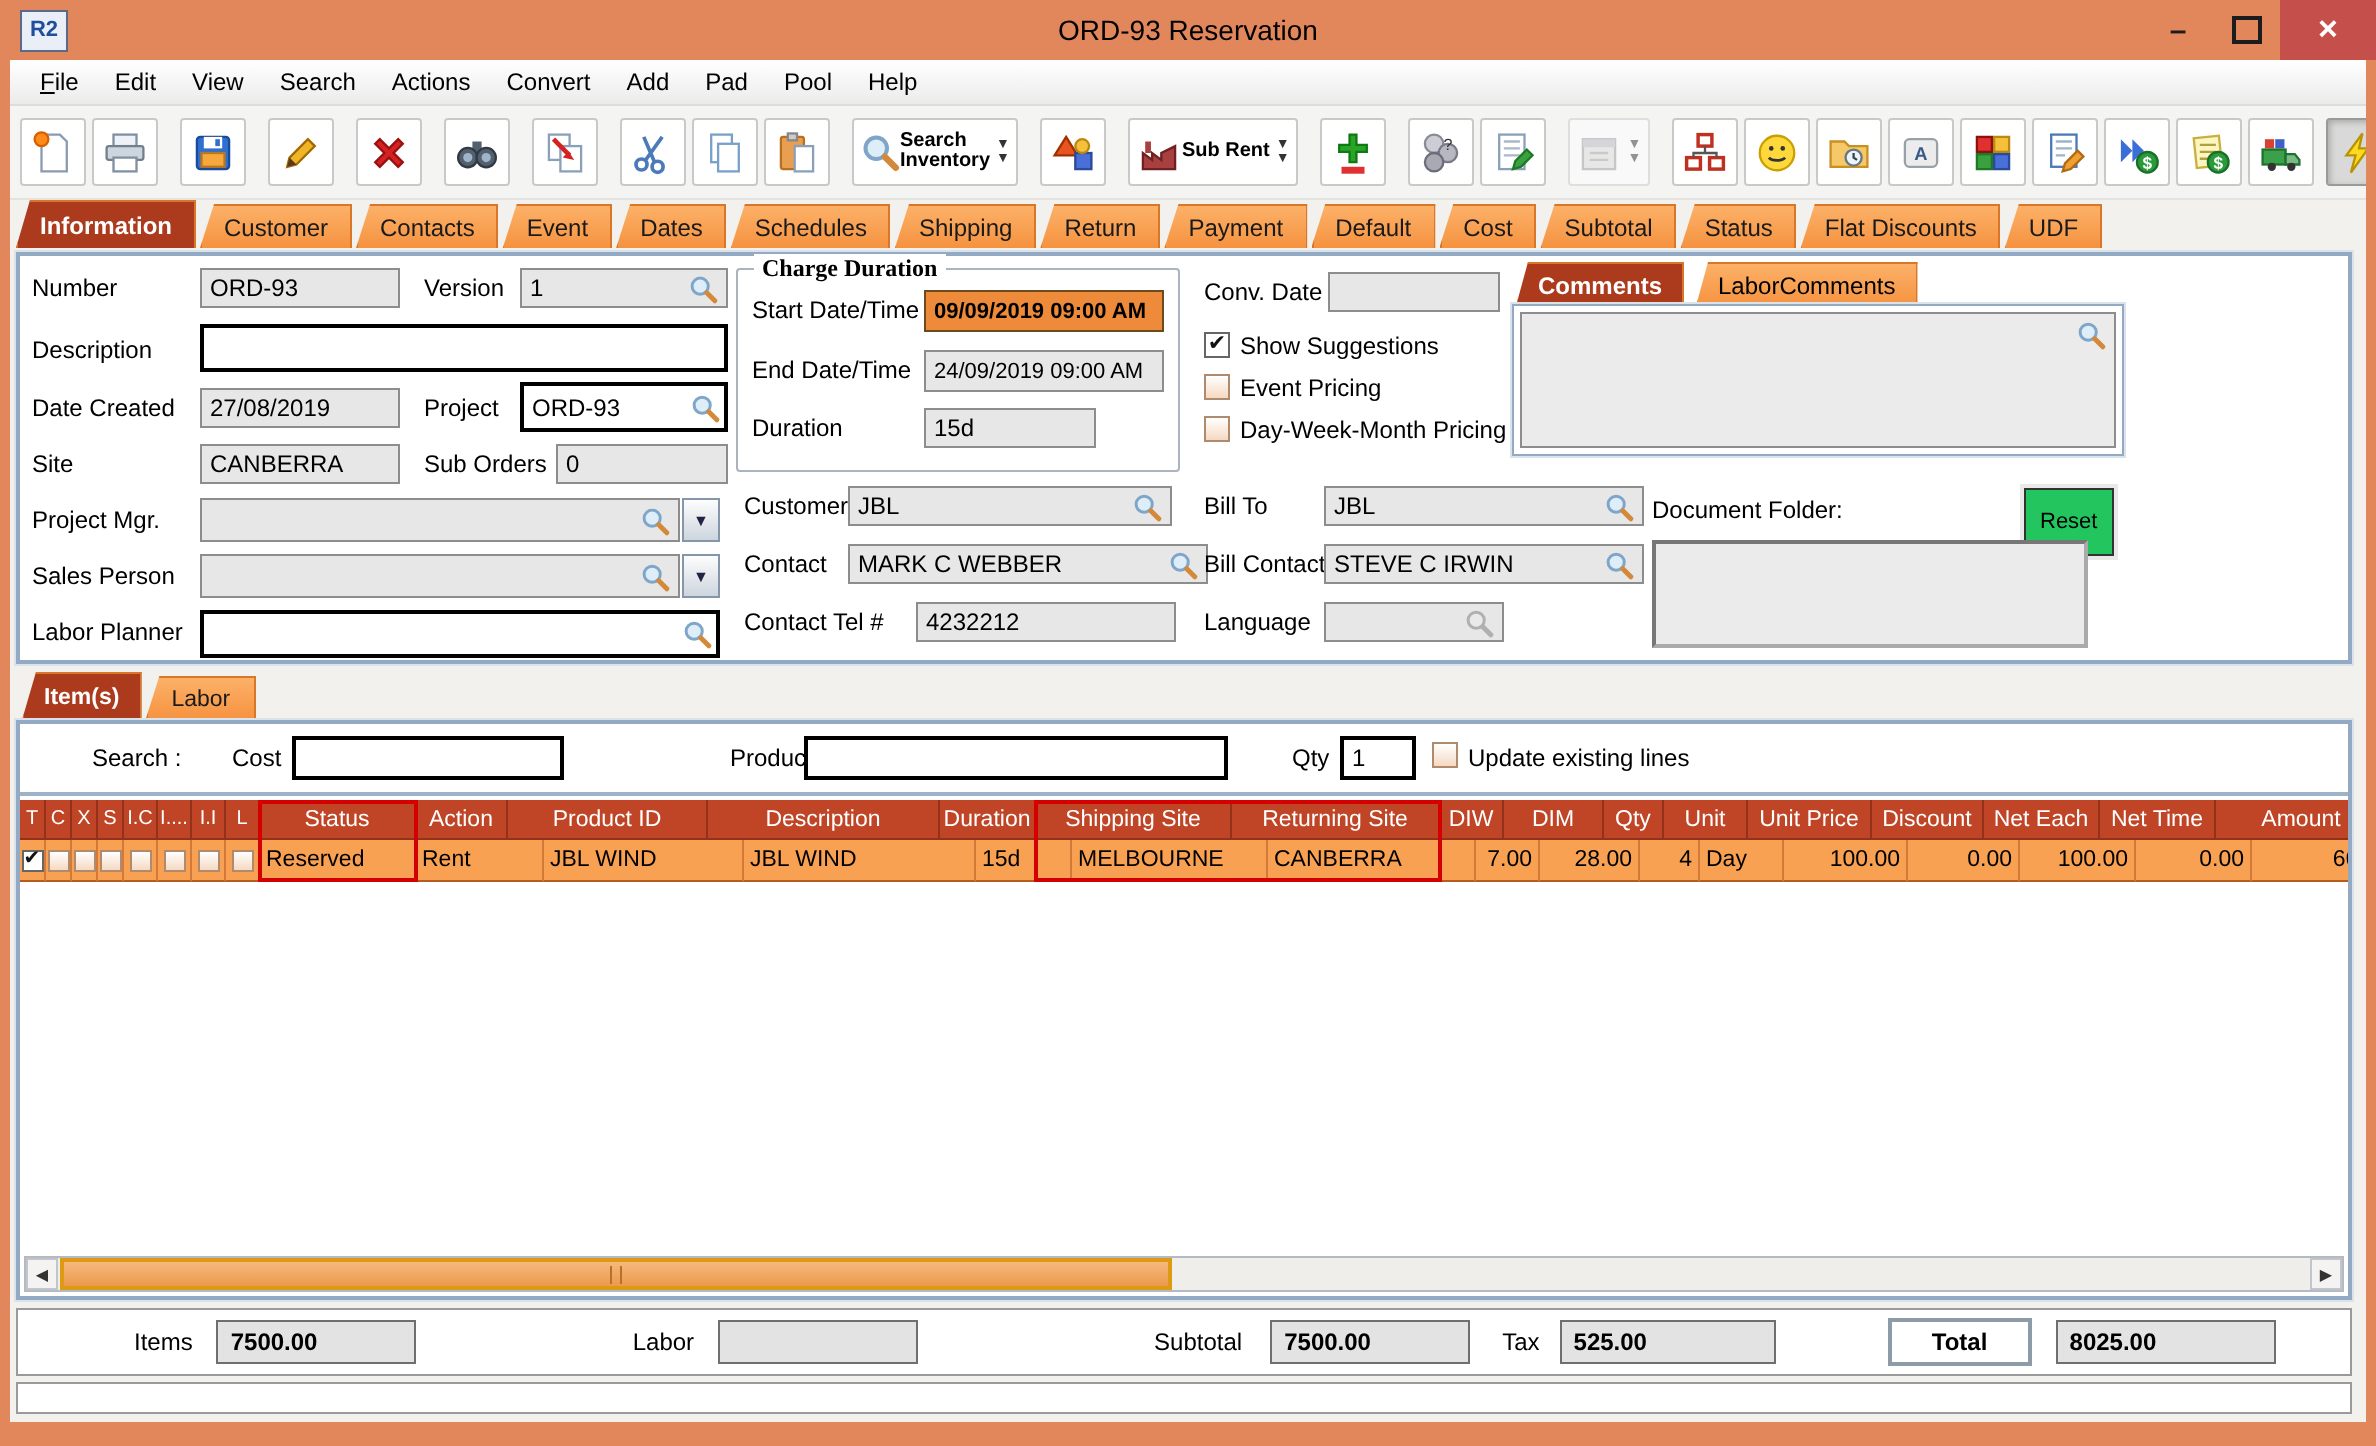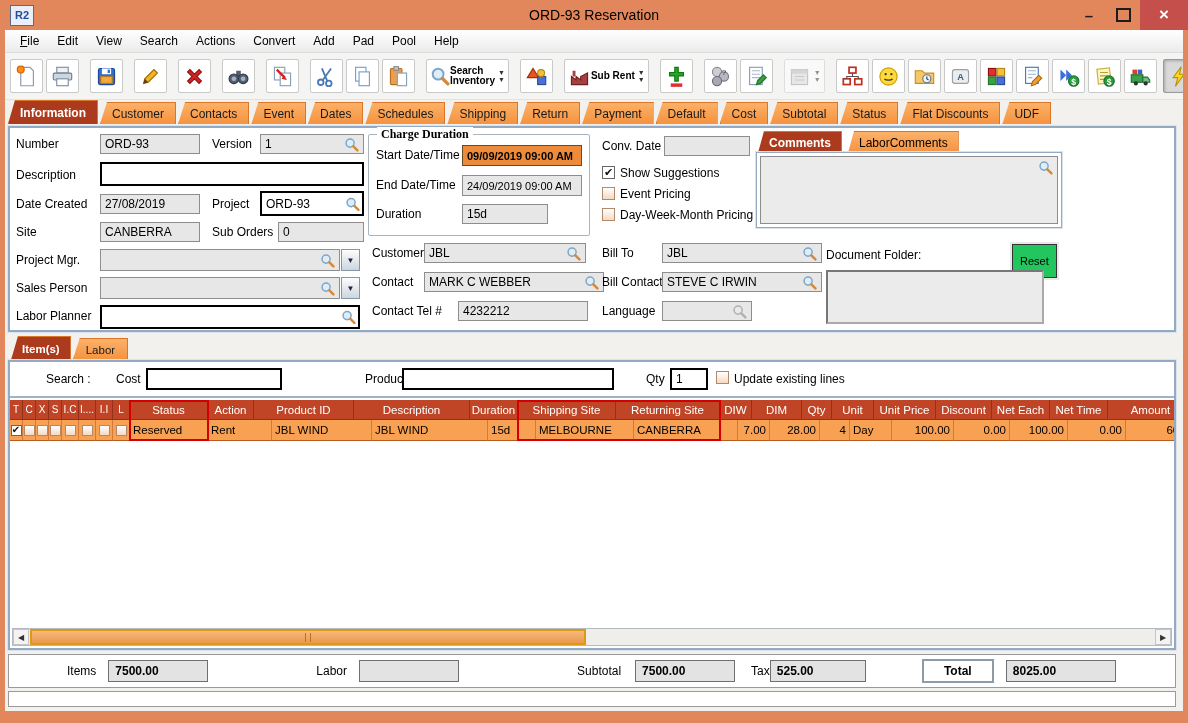--- a/index.html
+++ b/index.html
@@ -659,20 +659,20 @@
     </div>
 
     <div id="totals">
       <span style="margin-left:58px">Items</span>
       <span class="tfield" style="margin-left:12px;width:100px">7500.00</span>
       <span style="margin-left:108px">Labor</span>
       <span class="tfield" style="margin-left:12px;width:100px"></span>
       <span style="margin-left:118px">Subtotal</span>
       <span class="tfield" style="margin-left:14px;width:100px">7500.00</span>
       <span style="margin-left:16px">Tax</span>
-      <span class="tfield" style="width:96px">525.00</span>
+      <span class="tfield" style="margin-left:10px;width:108px">525.00</span>
       <span class="totbtn" style="margin-left:56px">Total</span>
       <span class="tfield" style="margin-left:12px;width:110px">8025.00</span>
     </div>
 
     <div id="statusbar"></div>
   </div>
 </div>
 
 </body></html>

